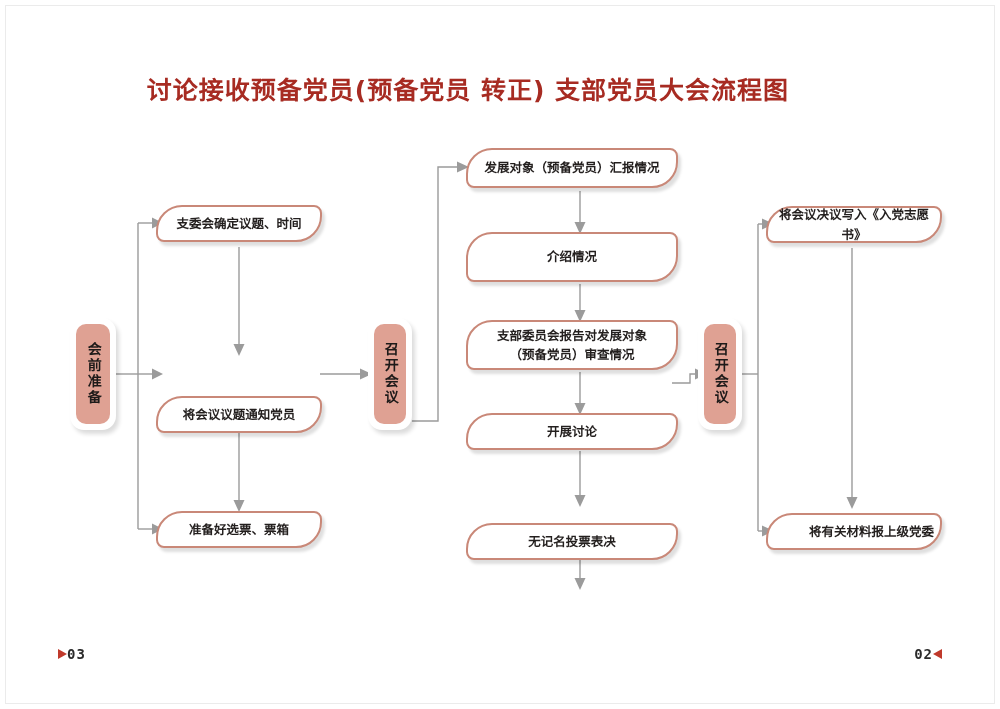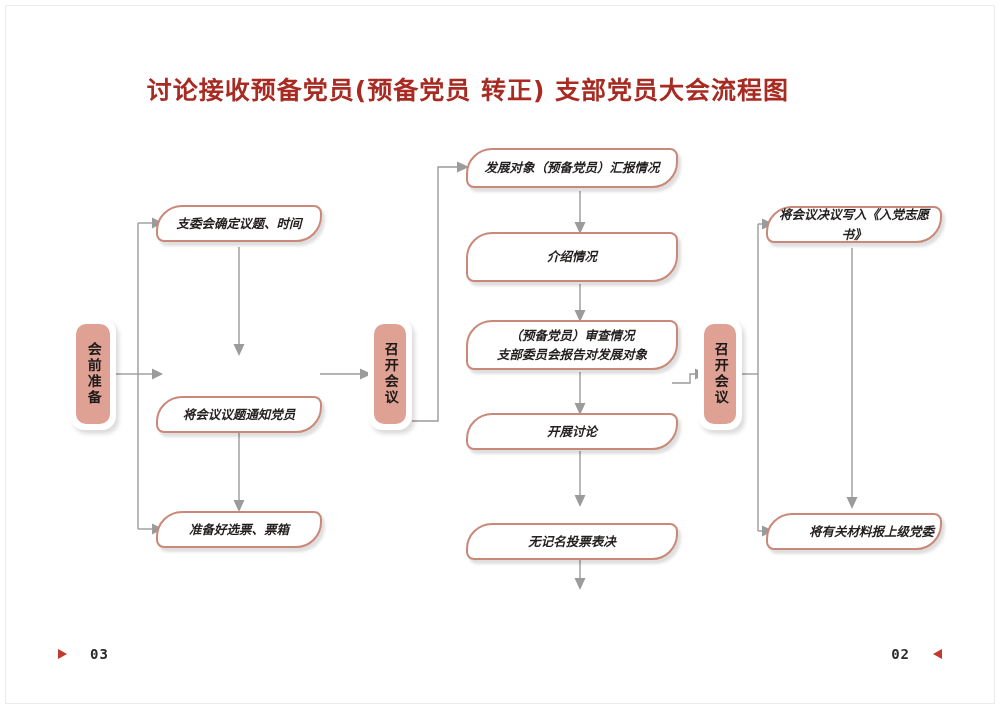--- a/index.html
+++ b/index.html
@@ -60,21 +60,20 @@
     display: flex;
     align-items: center;
     justify-content: center;
     text-align: center;
     color: #231f1e;
     font-size: 12.5px;
     font-weight: bold;
     line-height: 1.55;
     padding: 2px 6px;
     font-family: "DejaVu Sans", "Liberation Sans", sans-serif;
-    font-style: italic;
   }
   .node .node-text { display: block; }
 
   
   .stage {
     position: absolute;
     box-sizing: border-box;
     background: #ffffff;
     border-radius: 14px;
     box-shadow: 3px 4px 4px rgba(0,0,0,0.14);
@@ -109,21 +108,21 @@
     pointer-events: none;
   }
   #connectors path { fill: none; stroke: #9b9b9b; stroke-width: 1.4px; }
   #connectors polygon { fill: #9b9b9b; }
 
   
   .pagenum {
     position: absolute;
     display: flex;
     align-items: center;
-    gap: 23px;
+    gap: 0;
     font-size: 14px;
     font-weight: bold;
     color: #2b2b2b;
     letter-spacing: 1px;
     font-family: "DejaVu Sans Mono", "Liberation Mono", monospace;
   }
   #pagenum-left { left: 58px; top: 646px; }
   #pagenum-right { right: 58px; top: 646px; }
   .tri-right {
     width: 0; height: 0;
@@ -234,22 +233,22 @@
   </div>
 
   <div class="node" style="left:466px; top:232px; width:212px; height:50px;">
     <div>
       <span class="node-text">介绍情况</span>
     </div>
   </div>
 
   <div class="node" style="left:466px; top:320px; width:212px; height:50px;">
     <div>
+      <span class="node-text">支部委员会报告对发展对象</span>
       <span class="node-text">（预备党员）审查情况</span>
-      <span class="node-text">支部委员会报告对发展对象</span>
     </div>
   </div>
 
   <div class="node" style="left:466px; top:413px; width:212px; height:37px;">
     <span class="node-text">开展讨论</span>
   </div>
 
   <div class="node" style="left:466px; top:523px; width:212px; height:37px;">
     <span class="node-text">无记名投票表决</span>
   </div>

